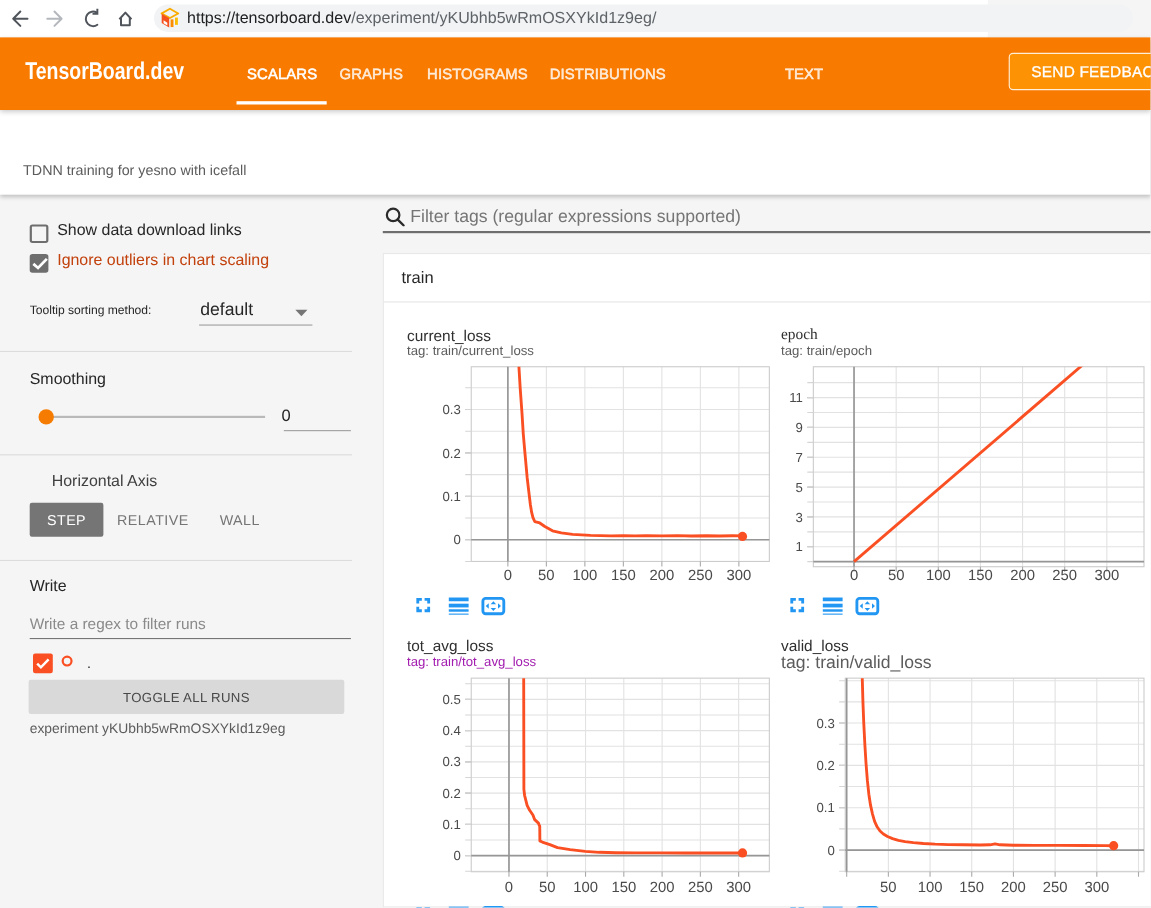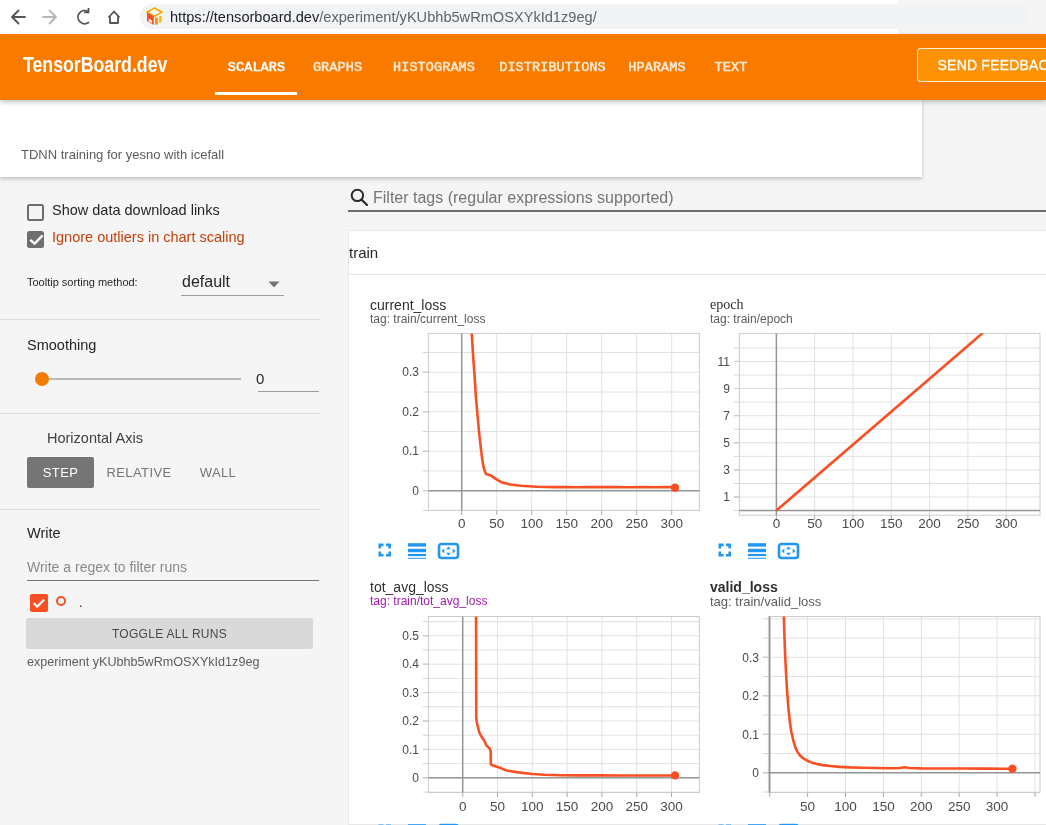--- a/index.html
+++ b/index.html
@@ -1,20 +1,20 @@
 <!DOCTYPE html>
 <html><head><meta charset="utf-8">
 <style>
 * { margin:0; padding:0; box-sizing:border-box; }
 body { width:1046px; height:825px; overflow:hidden; position:relative;
        font-family:"Liberation Sans", sans-serif; background:#f5f5f5; }
 .abs { position:absolute; }
 .nav { top:0; height:66px; display:flex; align-items:center; font-size:13.5px;
         -webkit-text-stroke:0.5px currentColor; letter-spacing:0.1px;
-        color:rgba(255,255,255,0.78); transform:translateX(-50%);font-family:Liberation Mono, monospace; }
+        color:rgba(255,255,255,0.78); transform:translateX(-50%); }
 </style></head>
 <body>
 
 <div class="abs" style="left:0;top:0;width:898px;height:34px;background:#ffffff;">
   <svg class="abs" style="left:8px;top:6px" width="124" height="22" viewBox="0 0 124 22">
     <g stroke="#50555c" stroke-width="1.8" fill="none" stroke-linecap="round">
       <path d="M17 11 H4 M4 11 l6.5 -6.5 M4 11 l6.5 6.5"></path>
     </g>
     <g stroke="#b4b8bd" stroke-width="1.8" fill="none" stroke-linecap="round">
       <path d="M35 11 H48 M48 11 l-6.5 -6.5 M48 11 l-6.5 6.5"></path>
@@ -39,27 +39,26 @@
   </svg>
   <div class="abs" style="left:170px;top:9px;font-size:14.6px;color:#202124;">https://tensorboard.dev<span style="color:#5f6368">/experiment/yKUbhb5wRmOSXYkId1z9eg/</span></div>
 </div>
 
 <div class="abs" style="left:0;top:34px;width:1046px;height:66px;background:#f87b00;box-shadow:0 2px 5px rgba(0,0,0,0.25);z-index:30;">
   <div class="abs" style="left:23px;top:17.5px;font-size:22px;font-weight:bold;color:#fff;transform:scaleX(0.805);transform-origin:0 0;">TensorBoard.dev</div>
   <div class="abs nav" style="left:256.5px;color:#fff;">SCALARS</div>
   <div class="abs nav" style="left:434px;">HISTOGRAMS</div>
   <div class="abs nav" style="left:337.5px;">GRAPHS</div>
   <div class="abs nav" style="left:552.5px;">DISTRIBUTIONS</div>
-  <div class="abs nav" style="left:657px;">HPARAMS</div>
   <div class="abs nav" style="left:731px;">TEXT</div>
   <div class="abs" style="left:215px;top:58px;width:82px;height:2.5px;background:#fff;"></div>
   <div class="abs" style="left:917px;top:14px;width:162px;height:34px;border:1.5px solid rgba(255,255,255,0.85);border-radius:4px;background:#fc9204;color:#fff;font-size:14px;-webkit-text-stroke:0.3px #fff;letter-spacing:0.2px;display:flex;align-items:center;justify-content:center;">SEND FEEDBACK</div>
 </div>
 
-<div class="abs" style="left:0;top:100px;width:922px;height:77px;background:#ffffff;box-shadow:0 2px 4px rgba(0,0,0,0.22);z-index:20;">
+<div class="abs" style="left:0;top:100px;width:1046px;height:77px;background:#ffffff;box-shadow:0 2px 4px rgba(0,0,0,0.22);z-index:20;">
   <div class="abs" style="left:21px;top:47px;font-size:13px;color:#5c5c5c;">TDNN training for yesno with icefall</div>
 </div>
 
 <div class="abs" style="left:0;top:177px;width:340px;height:648px;background:#f5f5f5;">
 
   <div class="abs" style="left:26.5px;top:26.5px;width:17px;height:17px;border:2px solid #6e6e6e;border-radius:2.5px;"></div>
   <div class="abs" style="left:52px;top:25px;font-size:14.5px;color:#262626;">Show data download links</div>
   <div class="abs" style="left:26.5px;top:53.5px;width:17px;height:17px;background:#6e6e6e;border-radius:2.5px;">
     <svg width="17" height="17" viewBox="0 0 17 17">
         <path d="M3.3 8.9 L7.6 12.6 L15.6 4.3" stroke="#fff" stroke-width="2.5" fill="none"></path>
@@ -104,32 +103,32 @@
 
 <svg class="abs" style="left:350px;top:188px" width="18" height="18" viewBox="0 0 18 18">
   <circle cx="7.4" cy="7.4" r="5.7" fill="none" stroke="#2b2b2b" stroke-width="2"></circle>
   <line x1="11.6" y1="11.6" x2="17" y2="17" stroke="#2b2b2b" stroke-width="2.2" stroke-linecap="round"></line>
 </svg>
 <div class="abs" style="left:373px;top:189px;font-size:16px;color:#757575;">Filter tags (regular expressions supported)</div>
 <div class="abs" style="left:348px;top:210px;width:698px;height:1.5px;background:#6e6e6e;"></div>
 
 <div class="abs" style="left:348px;top:230px;width:706px;height:595px;background:#ffffff;border:1px solid #e8e8e8;">
   <div style="height:44px;border-bottom:1px solid #e5e5e5;display:flex;align-items:center;">
-    <span style="margin-left:0;font-size:15px;color:#262626;">train</span>
+    <span style="margin-left:16px;font-size:15px;color:#262626;">train</span>
   </div>
 </div>
 
 <div class="abs" style="left:370px;top:296.5px;font-size:14px;color:#2f2f2f;">current_loss</div>
 <div class="abs" style="left:370px;top:311.5px;font-size:12px;color:#5c5c5c;">tag: train/current_loss</div>
 <div class="abs" style="left:710px;top:296.5px;font-size:14px;color:#2f2f2f;font-family:Liberation Serif, serif;">epoch</div>
 <div class="abs" style="left:710px;top:311.5px;font-size:12px;color:#5c5c5c;">tag: train/epoch</div>
 <div class="abs" style="left:370px;top:578.5px;font-size:14px;color:#2f2f2f;">tot_avg_loss</div>
 <div class="abs" style="left:370px;top:593.5px;font-size:12px;color:#a21caf;">tag: train/tot_avg_loss</div>
-<div class="abs" style="left:710px;top:578.5px;font-size:14px;color:#2f2f2f;font-weight:bold;">valid_loss</div>
-<div class="abs" style="left:710px;top:593.5px;font-size:13px;color:#5c5c5c;">tag: train/valid_loss</div>
+<div class="abs" style="left:710px;top:578.5px;font-size:14px;color:#2f2f2f;">valid_loss</div>
+<div class="abs" style="left:710px;top:593.5px;font-size:16px;color:#5c5c5c;">tag: train/valid_loss</div>
 
 <svg style="position:absolute;left:363px;top:326px" width="343" height="208" viewBox="0 0 343 208">
 <line x1="65.4" y1="184.44" x2="336.4" y2="184.44" stroke="#e2e2e2" stroke-width="1"></line>
 <line x1="65.4" y1="164.7" x2="336.4" y2="164.7" stroke="#e2e2e2" stroke-width="1"></line>
 <line x1="65.4" y1="144.96" x2="336.4" y2="144.96" stroke="#e2e2e2" stroke-width="1"></line>
 <line x1="65.4" y1="125.22" x2="336.4" y2="125.22" stroke="#e2e2e2" stroke-width="1"></line>
 <line x1="65.4" y1="105.48" x2="336.4" y2="105.48" stroke="#e2e2e2" stroke-width="1"></line>
 <line x1="65.4" y1="85.74" x2="336.4" y2="85.74" stroke="#e2e2e2" stroke-width="1"></line>
 <line x1="65.4" y1="66.0" x2="336.4" y2="66.0" stroke="#e2e2e2" stroke-width="1"></line>
 <line x1="65.4" y1="46.26" x2="336.4" y2="46.26" stroke="#e2e2e2" stroke-width="1"></line>

